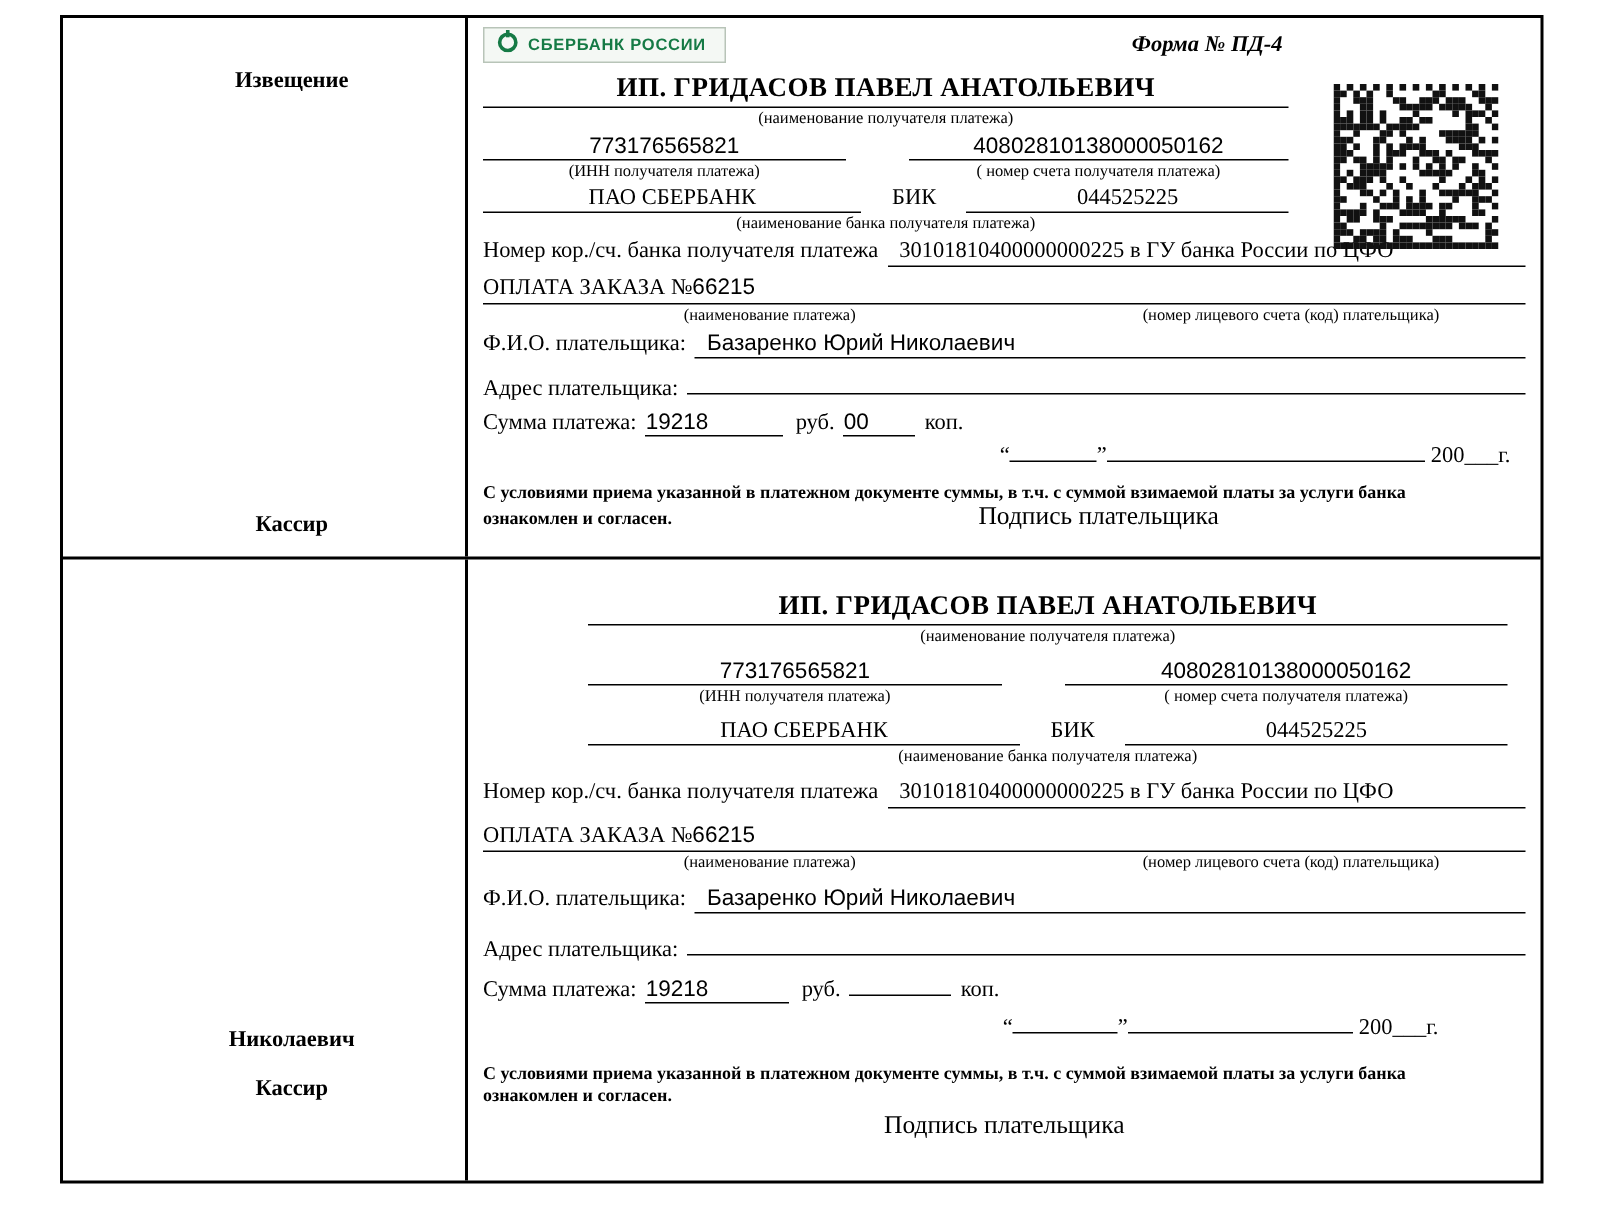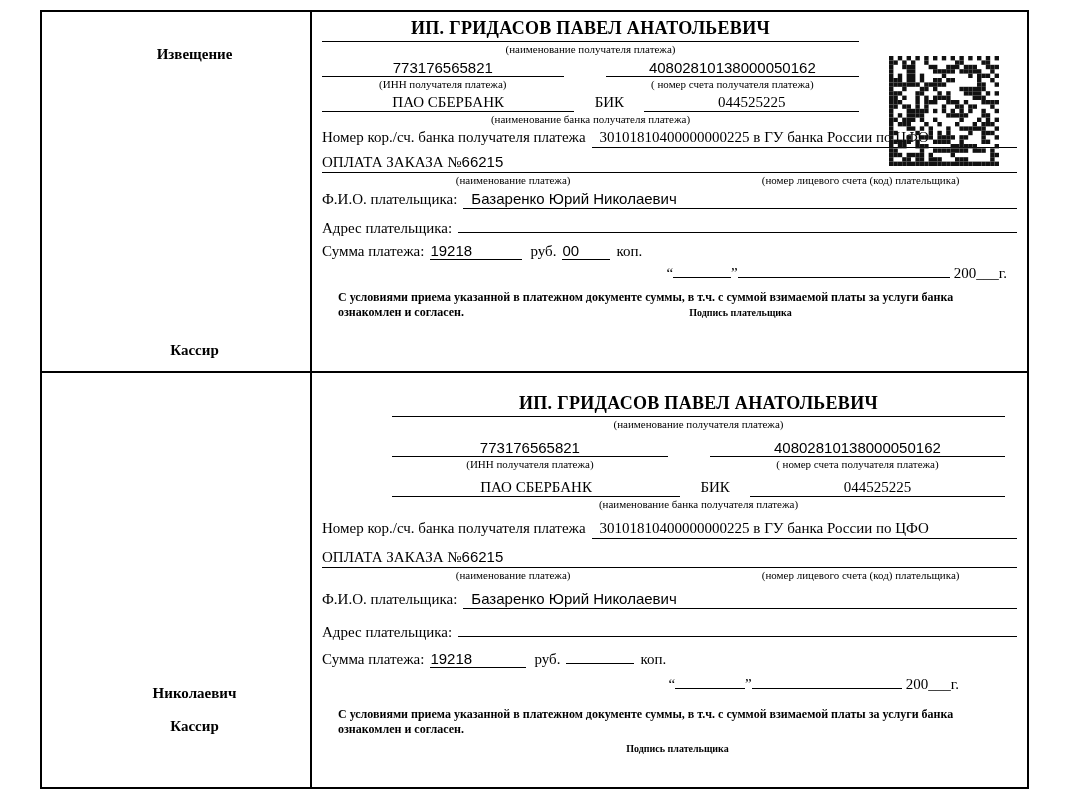--- a/index.html
+++ b/index.html
@@ -37,39 +37,51 @@
   .c2{flex:1;margin-left:42px;}
   .c1b{flex:0 0 47%;}
   .biklbl{flex:0 0 70px;text-align:center;}
   .c2b{flex:1;}
   .lblnw{white-space:nowrap;margin-right:6px;}
   .flexul{flex:1;padding-left:8px;min-height:18px;}
   .payline{border-bottom:1px solid #000;padding-bottom:1px;}
   .capsplit .cl{flex:0 0 55%;} .capsplit .cr{flex:1;}
   .sumul{text-align:left;}
   .daterow{display:flex;align-items:baseline;justify-content:flex-end;}
-  .terms{font-size:12px;font-weight:bold;line-height:15px;margin-top:8px;margin-left:16px;}
-  .sig{font-weight:bold;font-size:10px;}
+  .terms{font-size:12px;font-weight:bold;line-height:15px;margin-top:8px;}
+  .sig{font-weight:normal;font-size:17px;}
   .mt3{margin-top:3px;} .mt5{margin-top:5px;} .mt8{margin-top:8px;} .mt9{margin-top:9px;}
   .bnarrow{padding-left:70px;padding-right:12px;}
   .sig-center{text-align:center;margin-top:4px;}
 </style>
 </head>
 <body>
 
 <div class="page">
   <div class="form-box">
 
     <div class="section top">
       <div class="left-col lc-top">
         <div class="left-label">Извещение</div>
         <div class="left-label">Кассир</div>
       </div>
       <div class="right-col">
 
+        <div class="header-row">
+          <div class="logo">
+            <span>
+              <svg width="15" height="15" viewBox="0 0 20 20">
+                  <circle cx="10" cy="11" r="7.2" fill="none" stroke="#157a45" stroke-width="3.2"></circle>
+                  <rect x="8.4" y="0" width="3.2" height="6.5" fill="#157a45"></rect>
+                </svg>
+            </span>
+            <span class="logo-text">СБЕРБАНК РОССИИ</span>
+          </div>
+          <div class="form-label">Форма № ПД-4</div>
+        </div>
 
         <div class="qr" id="qr"><svg width="110" height="110" xmlns="http://www.w3.org/2000/svg">
               <rect x="0.00" y="0.00" width="4.40" height="4.40" fill="#111"></rect>
               <rect x="8.80" y="0.00" width="4.40" height="4.40" fill="#111"></rect>
               <rect x="17.60" y="0.00" width="4.40" height="4.40" fill="#111"></rect>
               <rect x="26.40" y="0.00" width="4.40" height="4.40" fill="#111"></rect>
               <rect x="35.20" y="0.00" width="4.40" height="4.40" fill="#111"></rect>
               <rect x="44.00" y="0.00" width="4.40" height="4.40" fill="#111"></rect>
               <rect x="52.80" y="0.00" width="4.40" height="4.40" fill="#111"></rect>
               <rect x="61.60" y="0.00" width="4.40" height="4.40" fill="#111"></rect>

